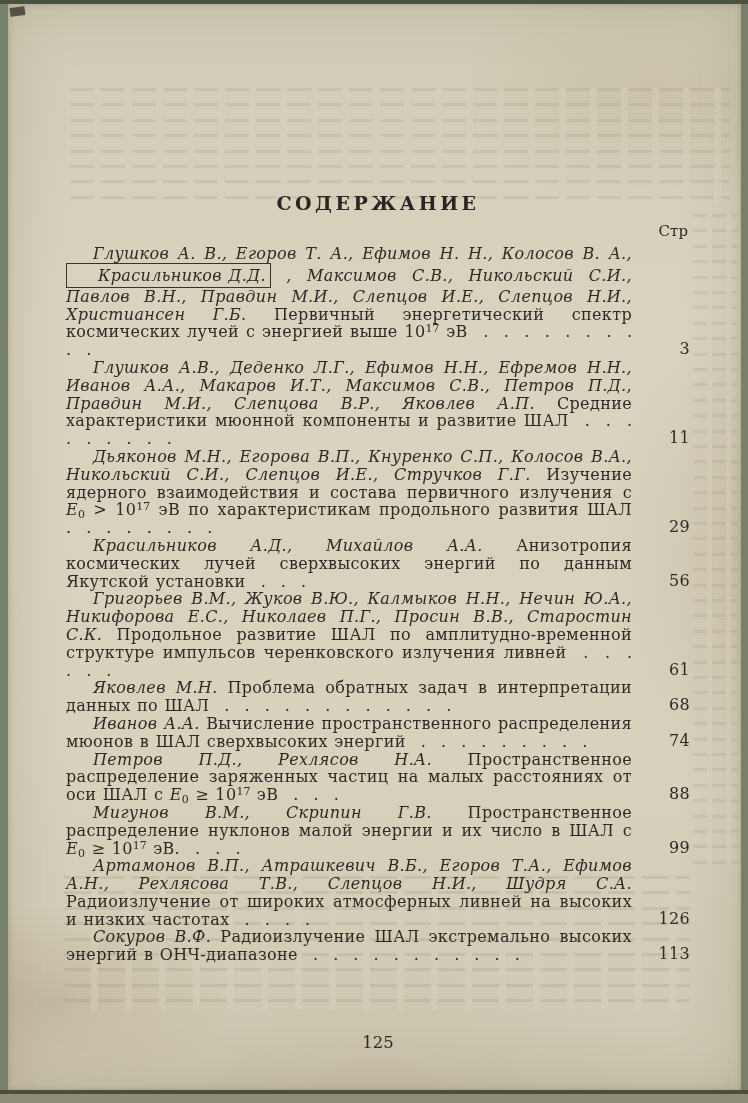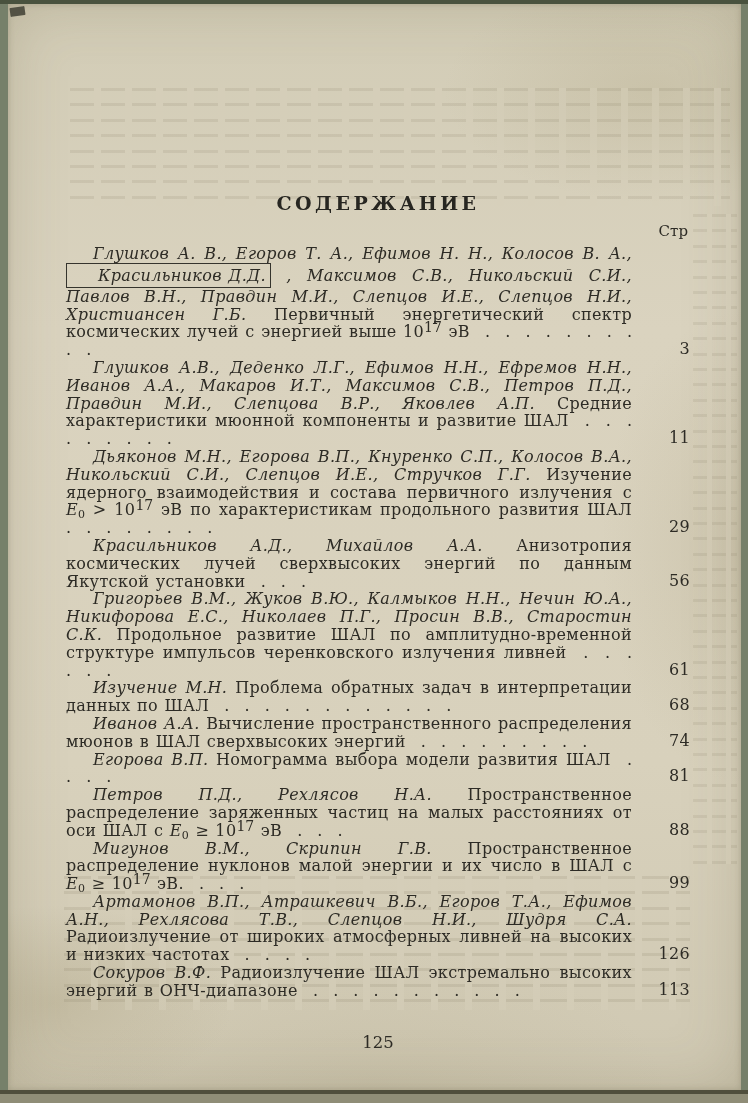--- a/index.html
+++ b/index.html
@@ -59,21 +59,21 @@
     font-size:16px; line-height:17.8px; letter-spacing:0.35px;
     word-spacing:1px;
   }
   .seg-authors { font-style:italic; }
   .seg-authors-boxed {
     display:inline-block; font-style:italic;
     border:1.5px solid #35342d; padding:4px 4px; line-height:15px;
   }
   .seg-plain { }
   .seg-italic { font-style:italic; }
-  .seg-sup { font-size:14px; position:relative; top:-5px; line-height:0; letter-spacing:0; }
+  .seg-sup { font-size:11px; position:relative; top:-5px; line-height:0; letter-spacing:0; }
   .seg-sub { font-size:11px; position:relative; top:3px; line-height:0; letter-spacing:0; }
   .seg-dots { word-spacing:10px; letter-spacing:0; }
   .pagenum { position:absolute; right:0; bottom:1px; text-indent:0; }
   .footer {
     position:absolute; left:7px; right:0; bottom:38px;
     text-align:center; font-size:16.5px; color:#2d2b25;
   }
 </style>
 </head>
 <body>
@@ -87,23 +87,22 @@
 
     <div class="content">
       <h1 class="title">СОДЕРЖАНИЕ</h1>
       <div class="col-label">Стр</div>
       <div class="toc">
           <p class="entry"><span class="seg-authors">Глушков А. В.,  Егоров Т. А.,  Ефимов Н. Н.,  Колосов В. А., </span><span class="seg-authors-boxed">Красильников Д.Д.</span><span class="seg-authors"> , Максимов С.В., Никольский С.И., Павлов В.Н., Правдин М.И., Слепцов И.Е., Слепцов Н.И., Христиансен Г.Б. </span><span class="seg-plain">Первичный энергетический спектр космических лучей с энергией выше 10</span><span class="seg-sup">17</span><span class="seg-plain"> эВ</span><span class="seg-dots"> .  .  .  .  .  .  .  .  .  .</span><span class="pagenum">3</span></p>
           <p class="entry"><span class="seg-authors">Глушков А.В., Деденко Л.Г., Ефимов Н.Н., Ефремов Н.Н., Иванов А.А., Макаров И.Т., Максимов С.В., Петров П.Д., Правдин М.И., Слепцова В.Р., Яковлев А.П. </span><span class="seg-plain">Средние характеристики мюонной компоненты и развитие ШАЛ</span><span class="seg-dots"> .  .  .  .  .  .  .  .  .</span><span class="pagenum">11</span></p>
           <p class="entry"><span class="seg-authors">Дьяконов М.Н., Егорова В.П., Кнуренко С.П., Колосов В.А., Никольский С.И., Слепцов И.Е., Стручков Г.Г. </span><span class="seg-plain">Изучение ядерного взаимодействия и состава первичного излучения с </span><span class="seg-italic">E</span><span class="seg-sub">0</span><span class="seg-plain"> &gt; 10</span><span class="seg-sup">17</span><span class="seg-plain"> эВ по характеристикам продольного развития ШАЛ</span><span class="seg-dots"> .  .  .  .  .  .  .  .</span><span class="pagenum">29</span></p>
           <p class="entry"><span class="seg-authors">Красильников А.Д., Михайлов А.А. </span><span class="seg-plain">Анизотропия космических лучей сверхвысоких энергий по данным Якутской установки</span><span class="seg-dots"> .  .  .</span><span class="pagenum">56</span></p>
           <p class="entry"><span class="seg-authors">Григорьев В.М., Жуков В.Ю., Калмыков Н.Н., Нечин Ю.А., Никифорова Е.С., Николаев П.Г., Просин В.В., Старостин С.К. </span><span class="seg-plain">Продольное развитие ШАЛ по амплитудно-временной структуре импульсов черенковского излучения ливней</span><span class="seg-dots"> .  .  .  .  .  .</span><span class="pagenum">61</span></p>
-          <p class="entry"><span class="seg-authors">Изучение М.Н. </span><span class="seg-plain">Проблема обратных задач в интерпретации данных по ШАЛ</span><span class="seg-dots"> .  .  .  .  .  .  .  .  .  .  .  .</span><span class="pagenum">68</span></p>
+          <p class="entry"><span class="seg-authors">Яковлев М.Н. </span><span class="seg-plain">Проблема обратных задач в интерпретации данных по ШАЛ</span><span class="seg-dots"> .  .  .  .  .  .  .  .  .  .  .  .</span><span class="pagenum">68</span></p>
           <p class="entry"><span class="seg-authors">Иванов А.А. </span><span class="seg-plain">Вычисление пространственного распределения мюонов в ШАЛ сверхвысоких энергий</span><span class="seg-dots"> .  .  .  .  .  .  .  .  .</span><span class="pagenum">74</span></p>
-          <p class="entry"><span class="seg-authors">Егорова В.П. </span><span class="seg-plain">Номограмма выбора модели развития ШАЛ</span><span class="seg-dots"> .  .  .  .</span><span class="pagenum">81</span></p>
           <p class="entry"><span class="seg-authors">Петров П.Д., Рехлясов Н.А. </span><span class="seg-plain">Пространственное распределение заряженных частиц на малых расстояниях от оси ШАЛ с </span><span class="seg-italic">E</span><span class="seg-sub">0</span><span class="seg-plain"> ≥ 10</span><span class="seg-sup">17</span><span class="seg-plain"> эВ</span><span class="seg-dots"> .  .  .</span><span class="pagenum">88</span></p>
           <p class="entry"><span class="seg-authors">Мигунов В.М., Скрипин Г.В. </span><span class="seg-plain">Пространственное распределение нуклонов малой энергии и их число в ШАЛ с </span><span class="seg-italic">E</span><span class="seg-sub">0</span><span class="seg-plain"> ≥ 10</span><span class="seg-sup">17</span><span class="seg-plain"> эВ.</span><span class="seg-dots"> .  .  .</span><span class="pagenum">99</span></p>
           <p class="entry"><span class="seg-authors">Артамонов В.П., Атрашкевич В.Б., Егоров Т.А., Ефимов А.Н., Рехлясова Т.В., Слепцов Н.И., Шудря С.А. </span><span class="seg-plain">Радиоизлучение от широких атмосферных ливней на высоких и низких частотах</span><span class="seg-dots"> .  .  .  .</span><span class="pagenum">126</span></p>
           <p class="entry"><span class="seg-authors">Сокуров В.Ф. </span><span class="seg-plain">Радиоизлучение ШАЛ экстремально высоких энергий в ОНЧ-диапазоне</span><span class="seg-dots"> .  .  .  .  .  .  .  .  .  .  .</span><span class="pagenum">113</span></p>
         </div>
     </div>
 
     <div class="footer">125</div>
   </div>
 </div>

